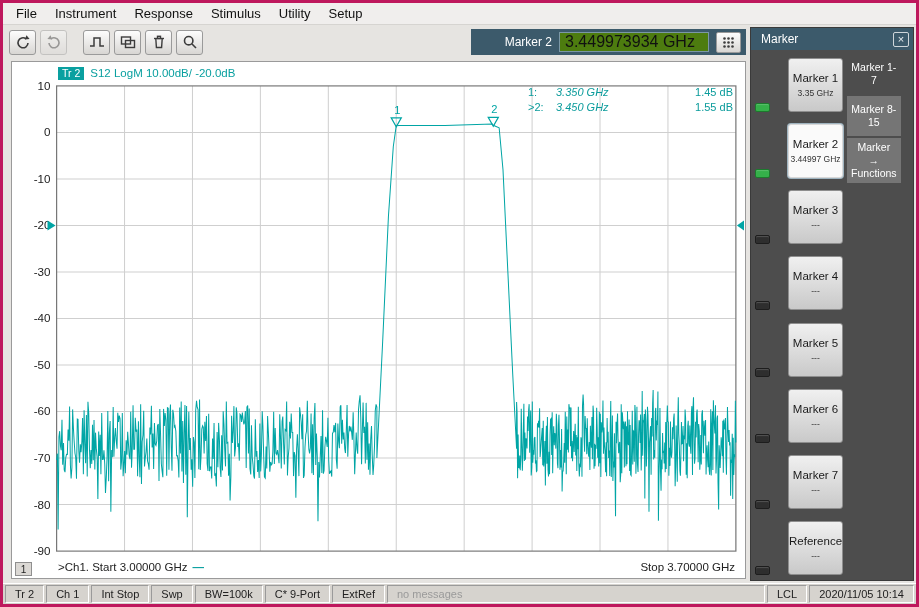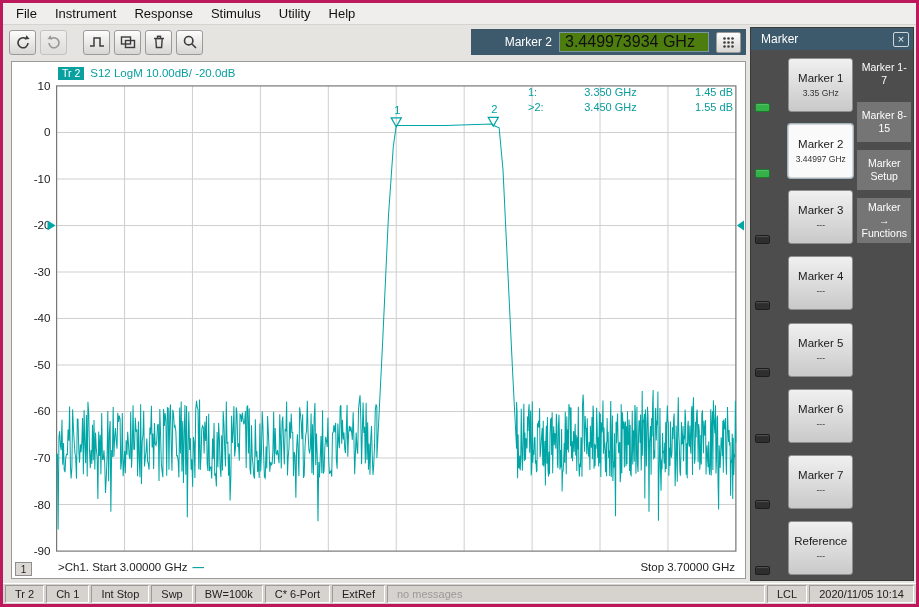--- a/index.html
+++ b/index.html
@@ -20,58 +20,58 @@
 .keypad-btn{width:25px;height:21px;border:1px solid #9a9a9a;border-radius:2px;background:linear-gradient(#fdfdfd,#d8d6d3);display:flex;align-items:center;justify-content:center;}
 .chart-panel{flex:1;margin:2px 4px 4px 8px;background:#fff;border:1px solid #9a9a9a;display:flex;flex-direction:column;position:relative;min-height:0;}
 .chart-header{height:18px;display:flex;align-items:center;gap:6px;padding-left:46px;padding-top:4px;}
 .trace-badge{background:#0aa0a0;color:#fff;font-size:10.5px;padding:0 4px;line-height:13px;}
 .trace-label{color:#0aa0a0;font-size:11.5px;}
 .plot-area{flex:1;position:relative;min-height:0;}
 .plot-area svg{position:absolute;inset:0;width:100%;height:100%;}
 .readout{position:absolute;top:5px;right:12px;width:205px;font-size:11px;color:#0a9b9b;}
 .readout-row{display:flex;line-height:15px;}
 .readout-id{width:28px;}
-.readout-freq{flex:1;text-align:center;}
+.readout-freq{flex:1;text-align:left;font-style:italic;}
 .readout-val{width:68px;text-align:right;}
 .chart-footer{height:19px;display:flex;align-items:center;font-size:11.5px;color:#222;padding:0 10px 3px 46px;gap:5px;}
 .trace-dash{color:#0aa0a0;font-weight:bold;}
 .footer-stop{margin-left:auto;}
 .channel-badge{position:absolute;left:3px;bottom:2px;width:17px;height:14px;background:#dbd8d4;border:1px solid #8f8f8f;font-size:10px;display:flex;align-items:center;justify-content:center;color:#222;}
 .marker-panel{width:164px;background:#4d4d4d;margin:2px 2px 2px 0;display:flex;flex-direction:column;border:1px solid #3a3a3a;}
 .panel-title{height:22px;background:#3c5a6b;display:flex;align-items:center;color:#fff;font-size:12px;padding:0 4px 0 10px;flex:none;}
 .panel-close{margin-left:auto;width:16px;height:15px;border:1px solid #cfd6da;color:#e9eef1;font-size:11px;display:flex;align-items:center;justify-content:center;border-radius:2px;line-height:1;}
 .panel-body{flex:1;display:flex;min-height:0;padding-top:4px;}
 .marker-col{width:116px;display:flex;flex-direction:column;justify-content:space-between;padding:2px 2px 5px 4px;}
 .marker-row{display:flex;align-items:flex-end;gap:18px;height:56px;}
 .led{width:15px;height:9px;border-radius:2px;background:#2e2e2e;border:1px solid #1d1d1d;box-shadow:inset 0 1px 1px rgba(255,255,255,.18);flex:none;}
 .led.on{background:#35b14a;border-color:#1c7a2d;}
 .marker-btn{flex:1;height:54px;border:1px solid #8e8e8e;border-radius:3px;background:linear-gradient(#f0f0f0,#c9c9c9);display:flex;flex-direction:column;align-items:center;justify-content:center;gap:4px;}
 .marker-btn.selected{background:#fafafa;border:1px solid #d8d8d8;box-shadow:0 0 0 1px #9fb4c0;}
 .mb-label{font-size:11.5px;color:#1a1a1a;}
 .mb-value{font-size:8.5px;color:#333;}
-.tab-col{flex:1;display:flex;flex-direction:column;gap:8px;padding-left:2px;padding-right:2px;}
+.tab-col{flex:1;display:flex;flex-direction:column;gap:2px;padding-left:2px;padding-right:19px;}
 .tab{min-height:40px;background:#757575;color:#fff;font-size:10.5px;display:flex;align-items:center;justify-content:center;text-align:center;padding:3px 4px;line-height:13px;}
 .tab.active{background:#4d4d4d;}
 .tab-spacer{flex:1;}
 .statusbar{height:21px;background:#d6d3ce;border-top:1px solid #fff;display:flex;align-items:stretch;padding:1px 2px;gap:2px;font-size:11px;color:#222;}
 .status-seg{border:1px solid;border-color:#9a9a9a #fff #fff #9a9a9a;background:#d6d3ce;display:flex;align-items:center;padding:0 9px;white-space:nowrap;}
 .status-msg{flex:1;color:#9a9a9a;}
 </style>
 </head>
 <body>
 
 <div class="app">
 
   <div class="menubar">
       <span class="menu-item">File</span>
       <span class="menu-item">Instrument</span>
       <span class="menu-item">Response</span>
       <span class="menu-item">Stimulus</span>
       <span class="menu-item">Utility</span>
-      <span class="menu-item">Help</span>
+      <span class="menu-item">Setup</span>
     </div>
 
   <div class="body">
     <div class="left-col">
       <div class="toolbar">
         <div class="tool-btn">
           <svg width="16" height="16" viewBox="0 0 16 16" fill="none" stroke-width="1.6">
               <path d="M13 9a5 5 0 1 1-2-4.2"></path>
               <polygon points="11.5,1.2 14.6,5 9.8,5.6" fill="#3c3c3c" stroke="none"></polygon>
             </svg>
@@ -259,34 +259,33 @@
               <span class="led"></span>
               <div class="marker-btn">
                 <div class="mb-label">Reference</div>
                 <div class="mb-value">---</div>
               </div>
             </div>
           </div>
         <div class="tab-col">
             <div class="tab active">Marker 1-7</div>
             <div class="tab">Marker 8-15</div>
-            <div class="tab">Marker Setup</div>
             <div class="tab">Marker → Functions</div>
             <div class="tab-spacer"></div>
           </div>
       </div>
     </div>
   </div>
 
   <div class="statusbar">
       <div class="status-seg">Tr 2</div>
       <div class="status-seg">Ch 1</div>
       <div class="status-seg">Int Stop</div>
       <div class="status-seg">Swp</div>
       <div class="status-seg">BW=100k</div>
-      <div class="status-seg">C* 6-Port</div>
+      <div class="status-seg">C* 9-Port</div>
       <div class="status-seg">ExtRef</div>
       <div class="status-seg status-msg">no messages</div>
       <div class="status-seg">LCL</div>
       <div class="status-seg">2020/11/05 10:14</div>
     </div>
 
 </div>
 
 </body></html>

